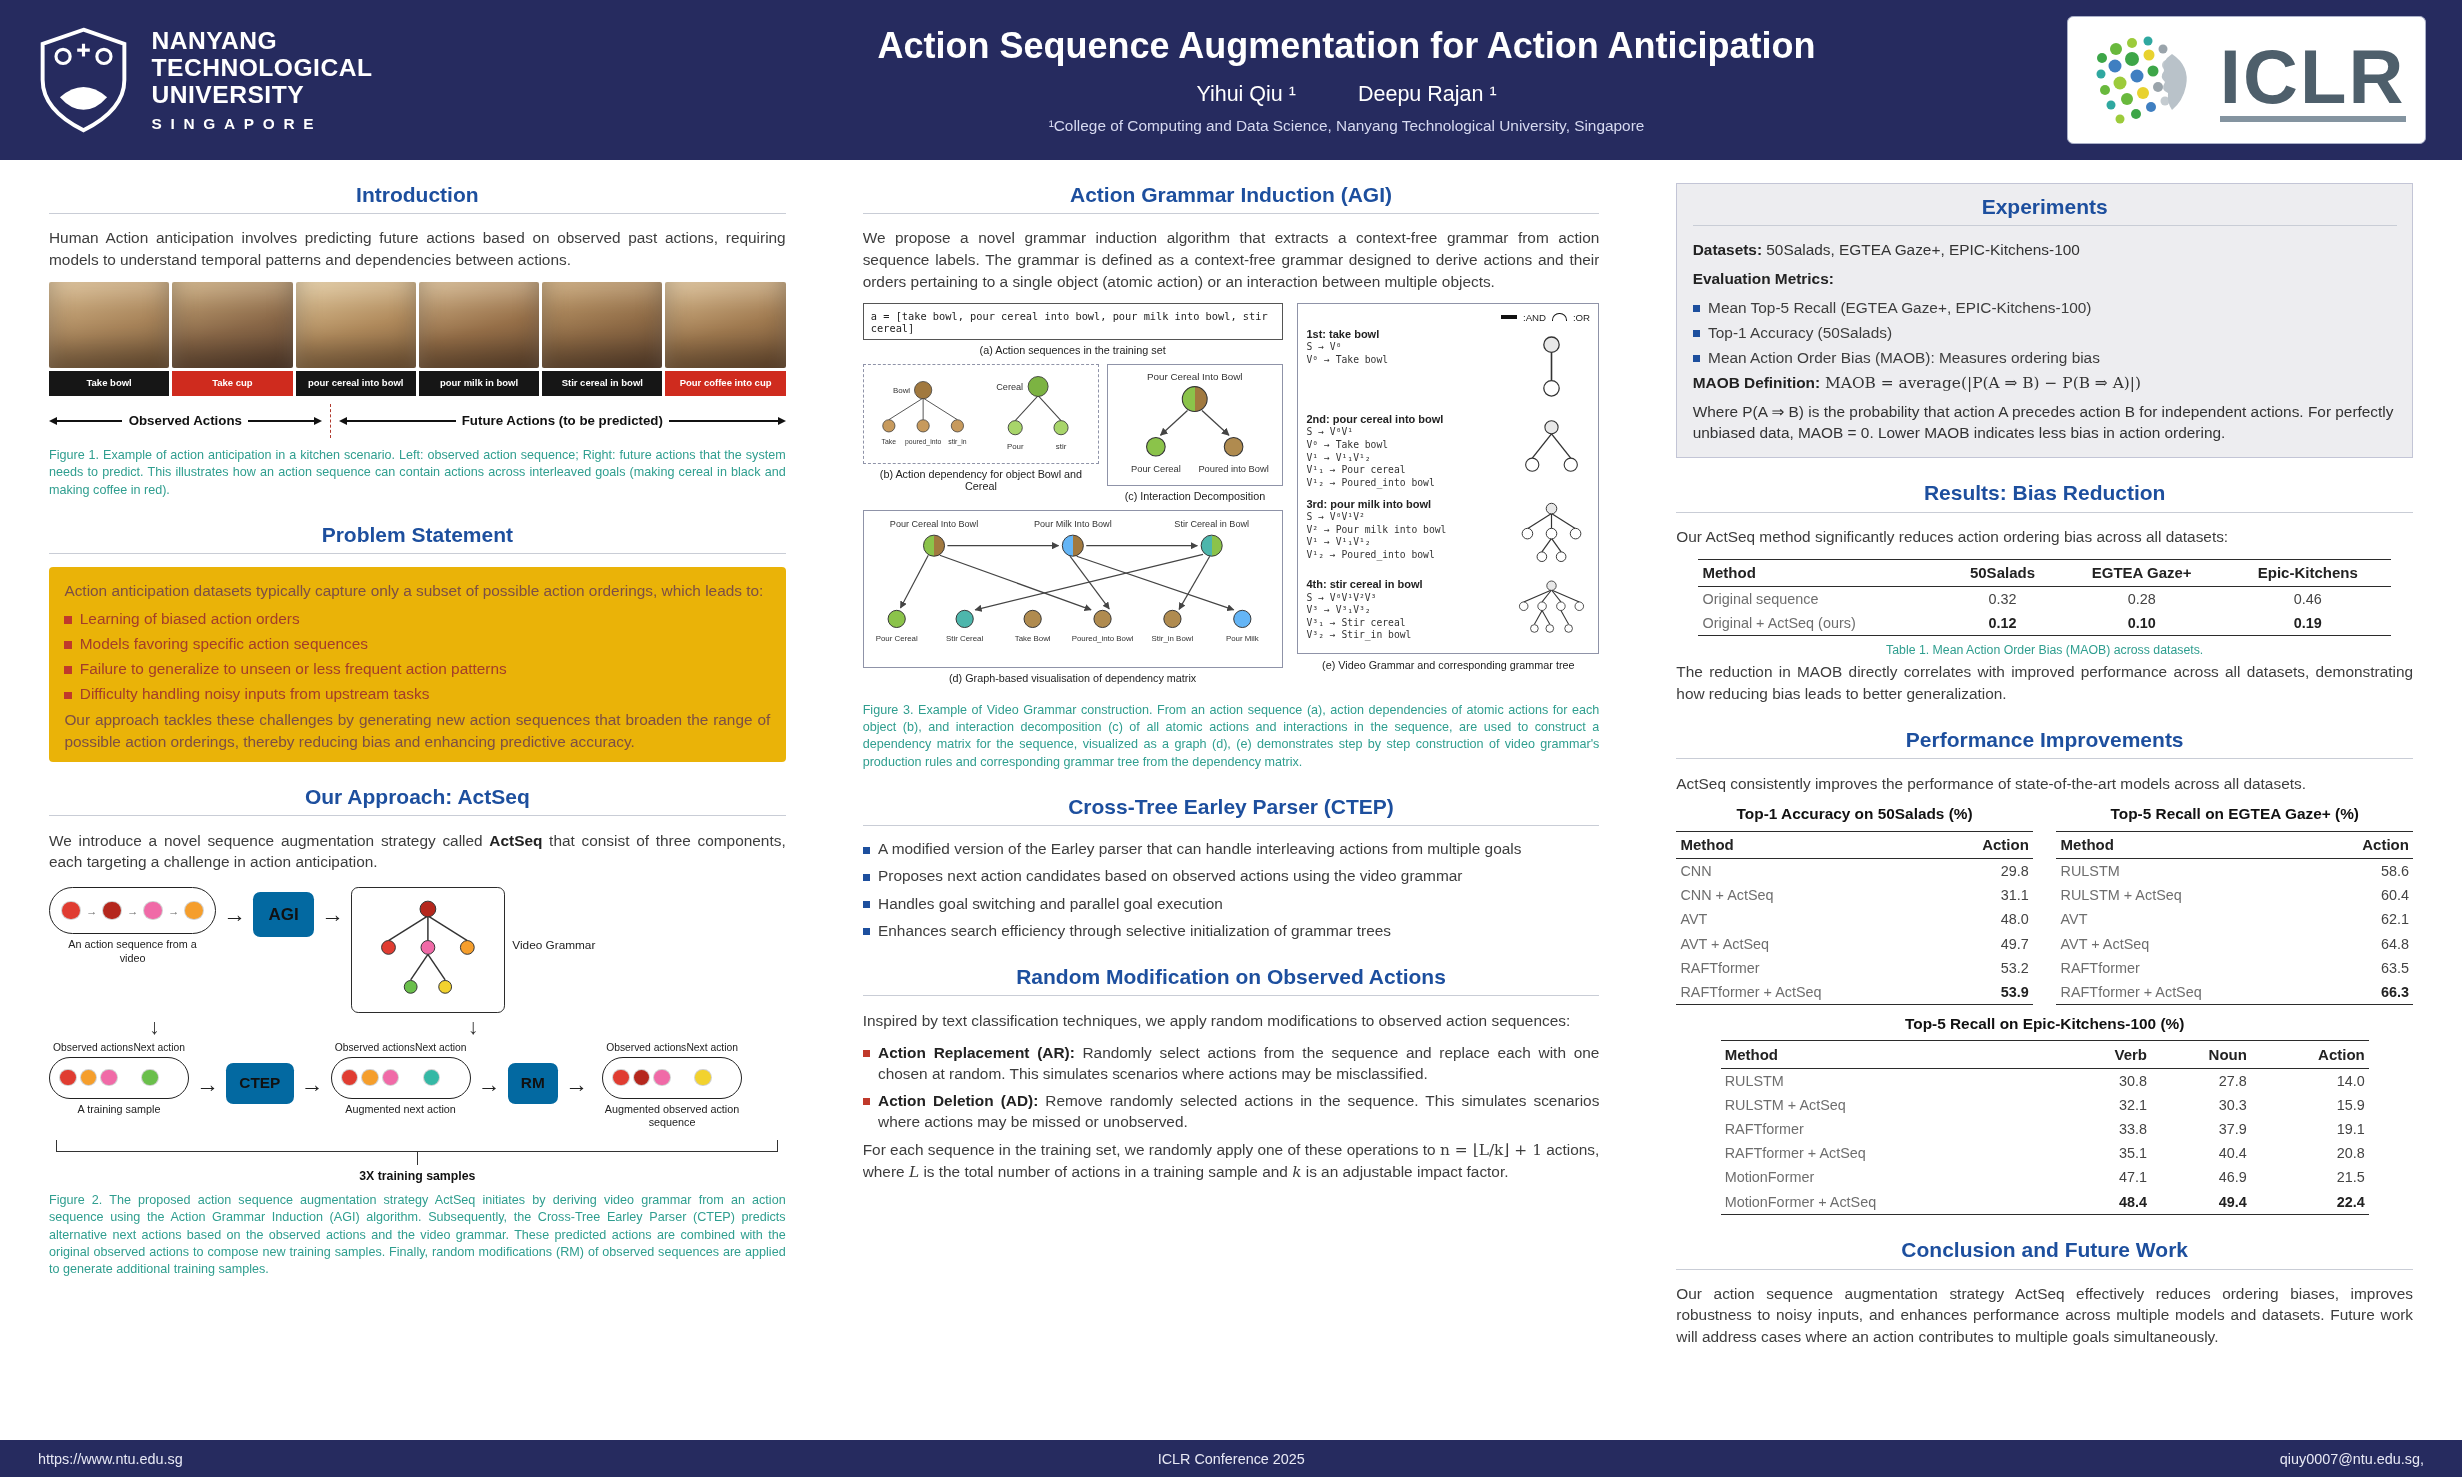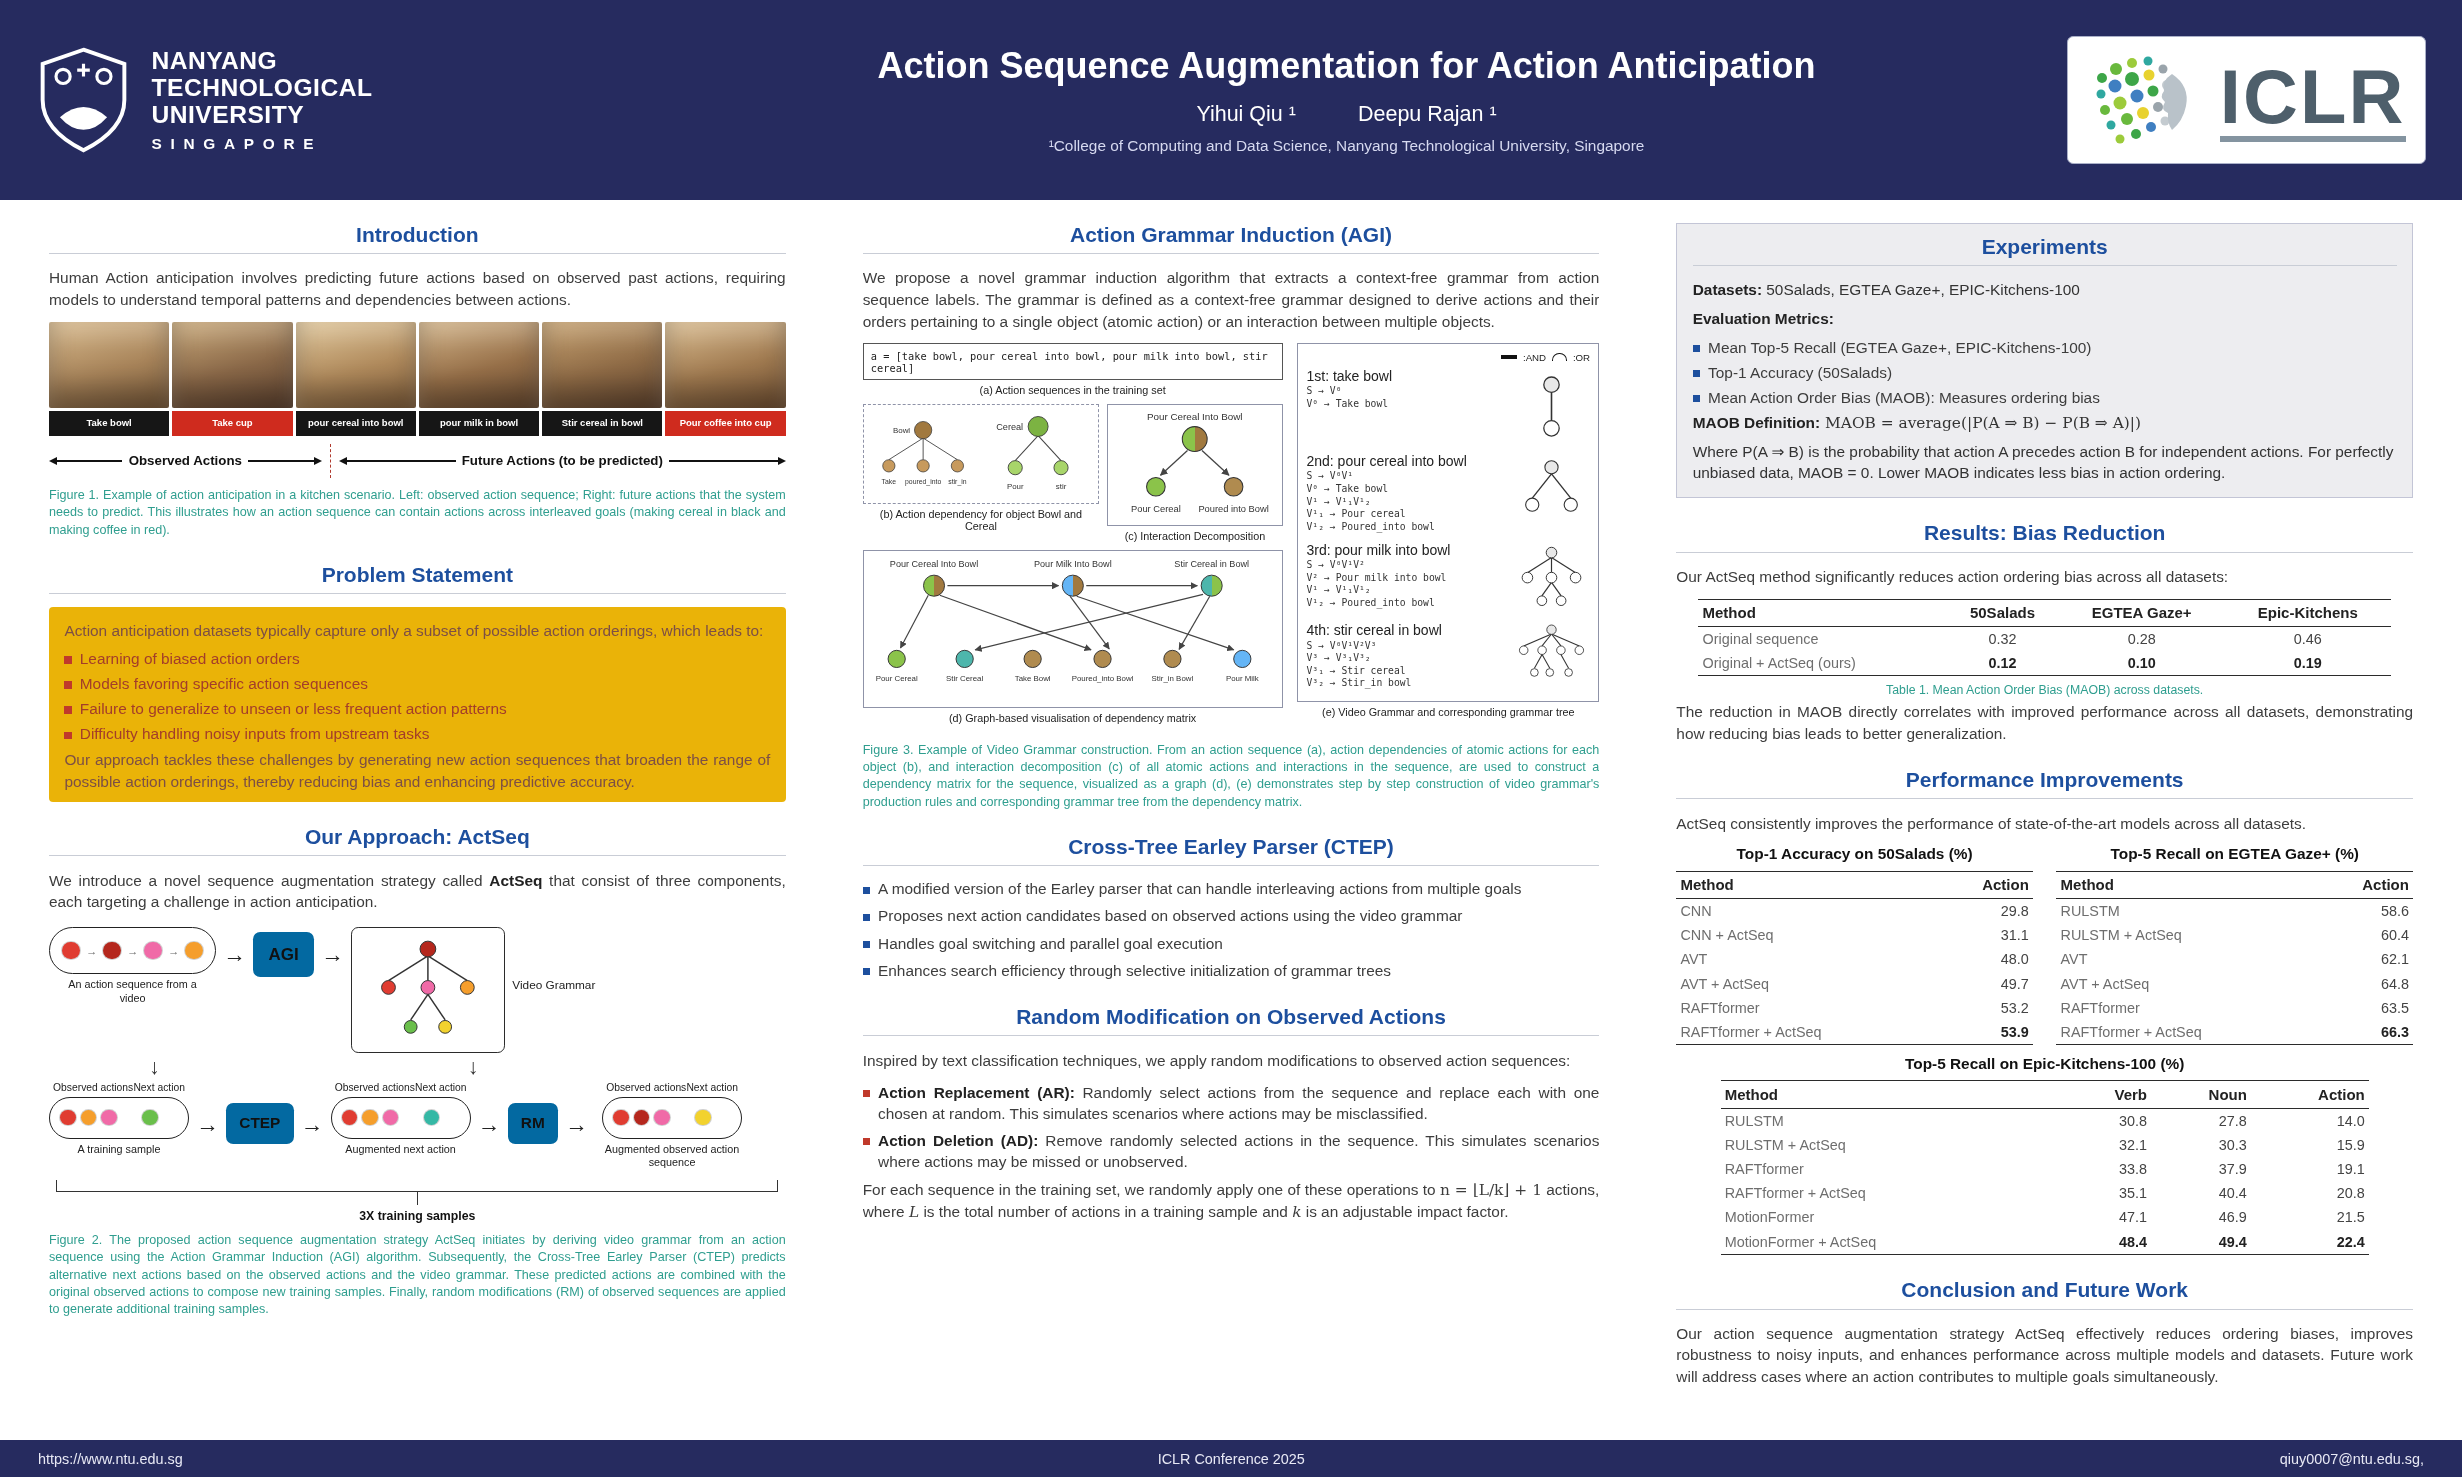--- a/index.html
+++ b/index.html
@@ -1,21 +1,21 @@
 <!DOCTYPE html>
 <html style="font-size:8.2px"><head>
 <meta charset="utf-8">
 <style>
   * { margin:0; padding:0; box-sizing:border-box; }
   html,body { width:2462px; height:1477px; }
   body { font-family:"Liberation Sans", sans-serif; background:#ffffff; color:#3d3d3d; overflow:hidden; }
   .poster { width:2462px; height:1477px; display:flex; flex-direction:column; }
 
   
-  .header { height:200px; background:#262b5f; display:flex; align-items:center; padding:0 36px; color:#fff; flex:0 0 auto; }
+  .header { height:160px; background:#262b5f; display:flex; align-items:center; padding:0 36px; color:#fff; flex:0 0 auto; }
   .brand { display:flex; align-items:center; gap:20.5px; width:590px; flex:0 0 auto; }
   .shield { width:95px; height:110px; flex:0 0 auto; }
   .brand-text .b1 { font-size:24.6px; font-weight:bold; letter-spacing:0.5px; line-height:1.1; }
   .brand-text .b2 { font-size:15.4px; letter-spacing:8.7px; margin-top:6.2px; font-weight:600; }
   .head-center { flex:1 1 auto; text-align:center; padding:0 20.5px; }
   .title { font-size:36px; font-weight:bold; margin-bottom:14.4px; }
   .authors { font-size:21.5px; display:flex; justify-content:center; gap:62px; margin-bottom:10.3px; }
   .affil { font-size:15.4px; color:#d6d9f0; }
   .iclr-box { width:359px; height:128px; background:#fff; border-radius:6.2px; display:flex; align-items:center; justify-content:center; gap:17.4px; flex:0 0 auto; border:1px solid #aab0c8; }
   .iclr-dots { width:115px; height:105px; }
@@ -107,21 +107,21 @@
   .panel-c { border:1px solid #8f93a8; padding:4.1px 2.1px; }
   .panel-c svg { width:92%; display:block; margin:0 auto; }
   .panel-d { border:1px solid #8f93a8; padding:5.1px 3.1px 0; }
   .graph-svg { width:100%; }
   .panel-e { border:1px solid #8f93a8; padding:7.2px 8.2px 3.1px; }
   .legend { display:flex; justify-content:flex-end; gap:6.2px; align-items:center; margin-bottom:5.1px; font-size:9.7px; color:#222; }
   .lg-and { width:15.4px; height:4.6px; background:#111; }
   .lg-or { width:14.4px; height:7.7px; border:1.5px solid #111; border-bottom:none; border-radius:7.2px 7.2px 0 0; }
   .rule-row { display:flex; gap:5.1px; margin-bottom:8.2px; align-items:flex-start; }
   .rule-text { flex:1 1 auto; min-width:0; }
-  .rtitle { font-size:14px; font-weight:normal; color:#222; margin-bottom:1.5px; }
+  .rtitle { font-size:11px; font-weight:bold; color:#222; margin-bottom:1.5px; }
   .rline { font-size:9.7px; font-family:"DejaVu Sans Mono", monospace; color:#333; line-height:1.3; }
   .rtree { flex:0 0 77px; }
   svg text { font-family:"Liberation Sans", sans-serif; fill:#333; }
 
   
   .exp-panel { background:#ededf0; border:1px solid #c3c5d6; padding:11.3px 15.4px 13.3px; }
   .exp-line { font-size:15.4px; margin-bottom:8.2px; color:#333; line-height:1.35; }
   .exp-panel .bullets li { margin-bottom:4.1px; }
   .btable { width:100%; border-collapse:collapse; border-top:1.5px solid #2b2b2b; border-bottom:1.5px solid #2b2b2b; }
   .btable th { border-bottom:1px solid #2b2b2b; font-weight:bold; color:#222; padding:4.6px 4.1px; font-size:15px; }

